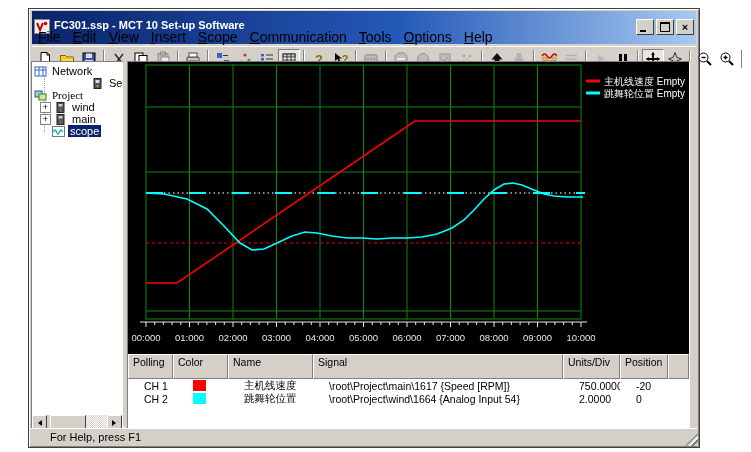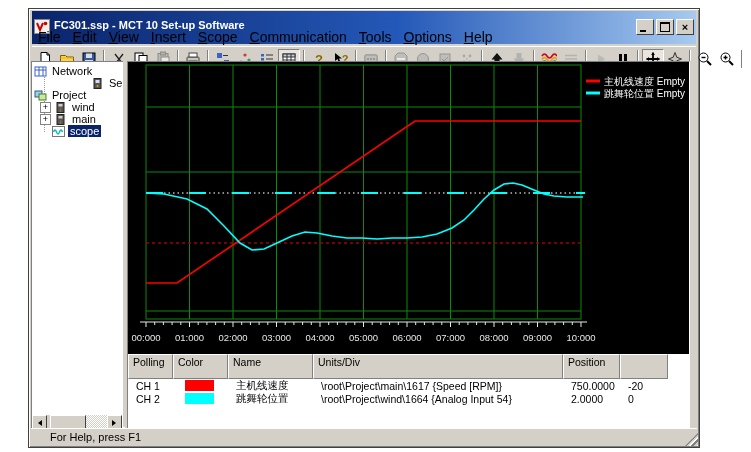--- a/index.html
+++ b/index.html
@@ -53,21 +53,21 @@
   .splitter{position:absolute;left:92px;top:0;width:4px;height:366px;background:#d4d0c8}
   .rightpane{position:absolute;left:96px;top:0;width:561px;height:366px;border:1px solid;border-color:#808080 #fff #fff #808080}
   .chartpanel{position:absolute;left:0;top:0;width:561px;height:292px;background:#000}
   .chartpanel svg{display:block}
   
   .tablepanel{position:absolute;left:0;top:292px;width:561px;height:74px;background:#fff;font-size:10.5px}
   .thead{display:grid;grid-template-columns:45px 55px 85px 250px 57px 48px 21px;height:25px}
   .th{background:#d4d0c8;border-top:1px solid #fff;border-left:1px solid #fff;border-right:1px solid #808080;
       border-bottom:1px solid #808080;padding:1px 4px 0;white-space:nowrap;overflow:hidden;color:#000}
   .trow{display:grid;grid-template-columns:45px 55px 85px 250px 57px 48px 21px;height:13px;align-items:center}
-  .td{padding:0 8px;white-space:nowrap;overflow:hidden;color:#000}
+  .td{padding:0 16px;white-space:nowrap;overflow:hidden;color:#000}
   .swatch{height:11px;margin:0 6px 0 4px}
   
   .statusbar{position:absolute;left:2px;right:2px;bottom:2px;height:16px;border-top:1px solid #fff;
              font-size:11px;color:#000;display:flex;align-items:center;padding-left:19px}
   .grip{position:absolute;right:1px;bottom:1px;width:13px;height:13px;
         background:repeating-linear-gradient(135deg,#d4d0c8 0 2px,#fff 2px 3px,#808080 3px 5px);
         clip-path:polygon(100% 0,100% 100%,0 100%)}
 </style>
 </head>
 <body>
@@ -380,21 +380,21 @@
             <span style="width:12px;flex:0 0 auto"></span>
             <span class="tree-icon">
               <svg viewBox="0 0 13 11" width="13" height="11">
                 <rect x="3" y="0.5" width="7" height="10" fill="#555" stroke="#222"></rect>
                 <rect x="4.5" y="2" width="4" height="3" fill="#cfe0ff"></rect>
                 <circle cx="6.5" cy="8" r="1" fill="#e8a000"></circle>
               </svg>
             </span>
             <span class="tree-label">SerialCom</span>
           </div>
-          <div class="tree-row" style="padding-left: 2px;">
+          <div class="tree-row" style="padding-left: 2px; font-family: Liberation Serif, serif;">
             <span class="tree-icon">
               <svg viewBox="0 0 13 11" width="13" height="11">
                 <rect x="1" y="1" width="7" height="6" fill="#9bd0e8" stroke="#2a5a8a"></rect>
                 <rect x="5" y="4" width="7" height="6" fill="#cde89b" stroke="#4a7a2a"></rect>
               </svg>
             </span>
             <span class="tree-label">Project</span>
           </div>
           <div class="tree-row" style="padding-left: 8px;">
             <span class="expander">+</span>
@@ -533,20 +533,21 @@
             <text x="476" y="22.5" fill="#fff" font-size="10" font-family="Liberation Sans, sans-serif">主机线速度 Empty</text>
             <line x1="458" y1="31" x2="472" y2="31" stroke="#00ffff" stroke-width="3"></line>
             <text x="476" y="34.5" fill="#fff" font-size="10" font-family="Liberation Sans, sans-serif">跳舞轮位置 Empty</text>
           </svg>
       </div>
       <div class="tablepanel">
         <div class="thead">
             <div class="th">Polling</div>
             <div class="th">Color</div>
             <div class="th">Name</div>
+            <div class="th">Signal</div>
             <div class="th">Units/Div</div>
             <div class="th">Position</div>
             <div class="th"></div>
           </div>
         <div id="tbody">
             <div class="trow">
               <div class="td">CH 1</div>
               <div class="td">
                 <div class="swatch" style="background:#ff0000"></div>
               </div>

